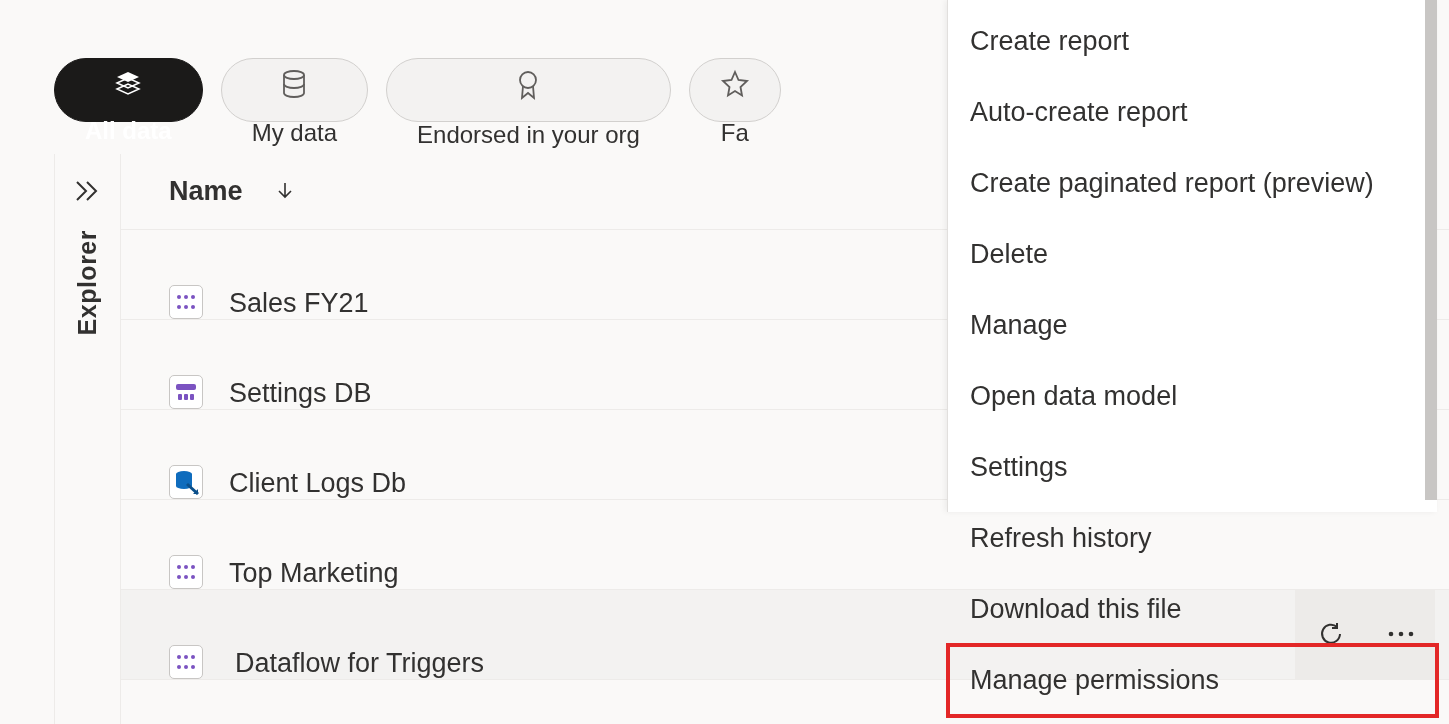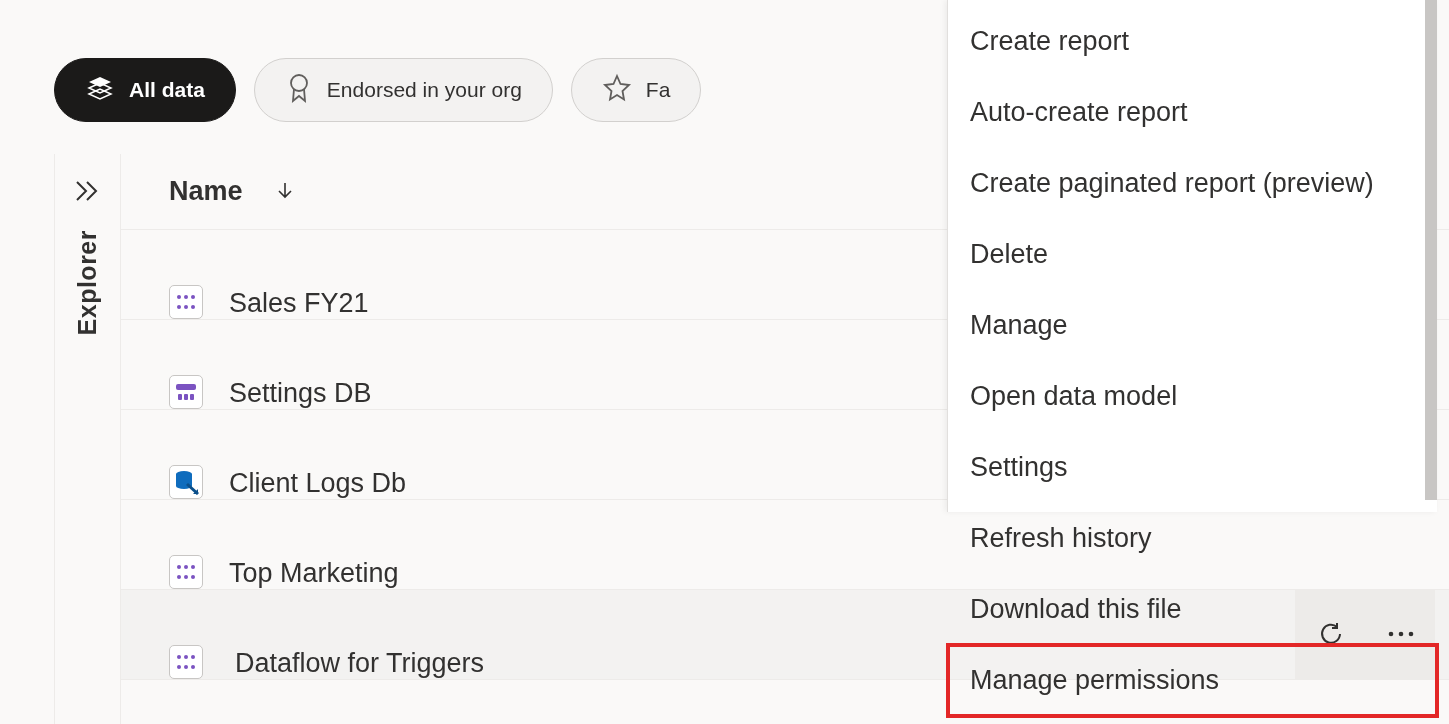--- a/index.html
+++ b/index.html
@@ -20,24 +20,25 @@
       align-items: center;
     }
     .pill {
       display: inline-flex;
       align-items: center;
       gap: 14px;
       padding: 10px 30px;
       border-radius: 32px;
       border: 1px solid #d2d0ce;
       background: #f3f2f1;
-      font-size: 21px;
+      font-size: 24px;
       color: #323130;
       cursor: pointer;
       height: 64px;
+      flex-direction: column;
     }
     .pill.active {
       background: #1b1a19;
       color: #fff;
       border-color: #1b1a19;
       font-weight: 600;
     }
     .pill svg { flex-shrink: 0; }
     
     
@@ -159,20 +160,28 @@
 
 <div class="filter-bar">
     <div class="pill active">
       <span><svg width="30" height="28" viewBox="0 0 30 28" fill="#fff">
           <path d="M4 8 L15 3 L26 8 L15 13 Z"></path>
           <path d="M4 14 L15 19 L26 14 L26 14 L15 19 Z" opacity="0.85"></path>
           <path d="M4 14 L15 9 L26 14 L15 19 Z" fill="none" stroke="#fff" stroke-width="1.5"></path>
           <path d="M4 20 L15 15 L26 20 L15 25 Z" fill="none" stroke="#fff" stroke-width="1.5"></path>
         </svg></span>
       <span>All data</span>
+    </div>
+    <div class="pill">
+      <span><svg width="28" height="30" viewBox="0 0 28 30" fill="none" stroke="#605e5c" stroke-width="1.8">
+          <ellipse cx="14" cy="6" rx="10" ry="4"></ellipse>
+          <path d="M4 6 V24 a10 4 0 0 0 20 0 V6"></path>
+          <path d="M4 15 a10 4 0 0 0 20 0"></path>
+        </svg></span>
+      <span>My data</span>
     </div>
     <div class="pill">
       <span><svg width="28" height="32" viewBox="0 0 28 32" fill="none" stroke="#605e5c" stroke-width="1.8">
           <circle cx="14" cy="11" r="8"></circle>
           <path d="M9 17 L8 29 L14 24 L20 29 L19 17"></path>
         </svg></span>
       <span>Endorsed in your org</span>
     </div>
     <div class="pill">
       <span><svg width="30" height="30" viewBox="0 0 30 30" fill="none" stroke="#605e5c" stroke-width="1.8">

